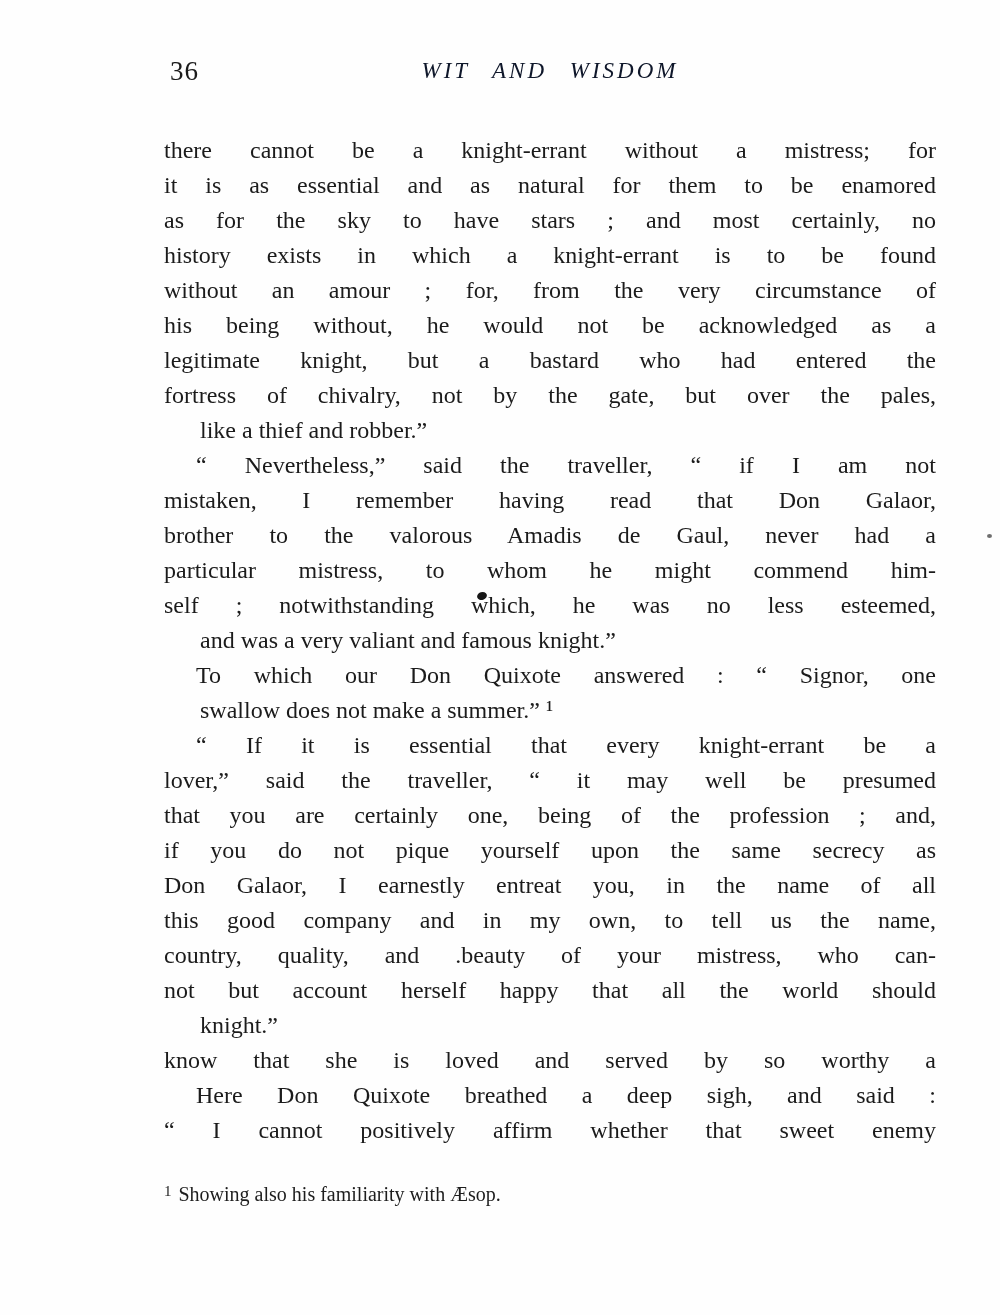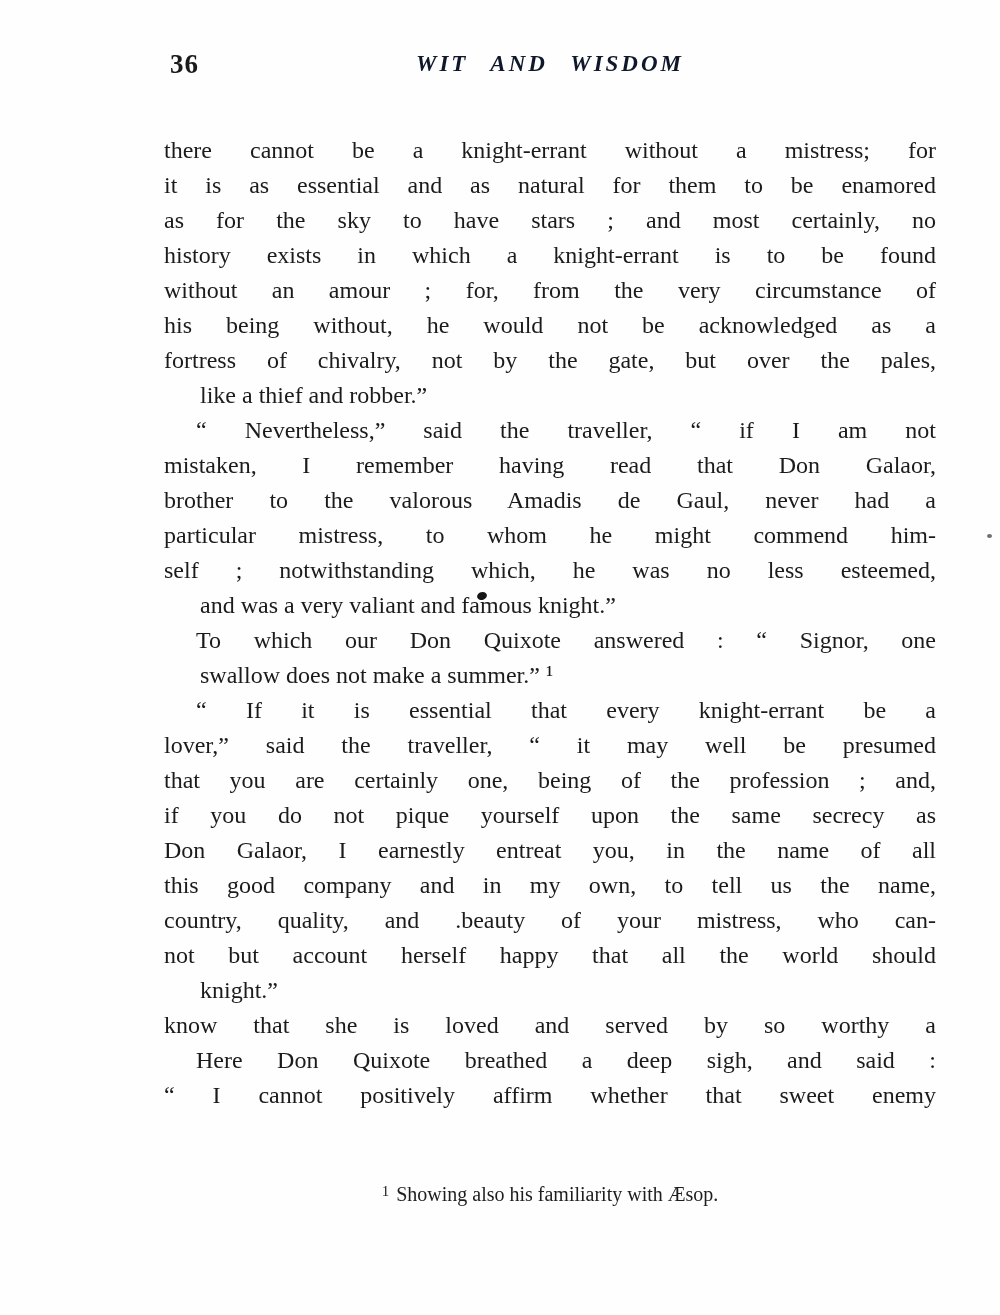--- a/index.html
+++ b/index.html
@@ -8,25 +8,24 @@
     width: 1000px;
     height: 1315px;
     background: #fefefe;
     font-family: "Liberation Serif", serif;
     color: #1b1b1b;
     overflow: hidden;
     margin: 0 auto;
   }
   .header-row {
     position: absolute;
-    top: 49px;
+    top: 56px;
     left: 164px;
     width: 772px;
     height: 34px;
-    font-weight: bold;
   }
   .page-num {
     position: absolute;
     left: 6px;
     top: 0;
     font-size: 27px;
     letter-spacing: 1px;
   }
   .running-title {
     text-align: center;
@@ -51,21 +50,21 @@
     text-align-last: justify;
     white-space: normal;
   }
   .line.indent { text-indent: 32px; }
   .line.last { text-align-last: left; margin-left: 36px; }
   .footnote {
     position: absolute;
     top: 1183px;
     left: 164px;
     width: 772px;
-    text-align: center;
+    text-align: left;
     font-size: 20px;
     color: #1d1d1d;
   }
   .fn-marker {
     font-size: 15px;
     vertical-align: 5px;
     margin-right: 7px;
   }
   .ink-blob {
     position: absolute;
@@ -99,20 +98,21 @@
   </div>
 
   <div class="body-text">
 
     <div class="line">there cannot be a knight-errant without a mistress; for</div>
     <div class="line">it is as essential and as natural for them to be enamored</div>
     <div class="line">as for the sky to have stars ; and most certainly, no</div>
     <div class="line">history exists in which a knight-errant is to be found</div>
     <div class="line">without an amour ; for, from the very circumstance of</div>
     <div class="line">his being without, he would not be acknowledged as a</div>
+    <div class="line">legitimate knight, but a bastard who had entered the</div>
     <div class="line">fortress of chivalry, not by the gate, but over the pales,</div>
     <div class="line last">like a thief and robber.”</div>
 
     <div class="line indent">“ Nevertheless,” said the traveller, “ if I am not</div>
     <div class="line">mistaken, I remember having read that Don Galaor,</div>
     <div class="line">brother to the valorous Amadis de Gaul, never had a</div>
     <div class="line">particular mistress, to whom he might commend him-</div>
     <div class="line">self ; notwithstanding which, he was no less esteemed,</div>
     <div class="line last">and was a very valiant and famous knight.”</div>
 

